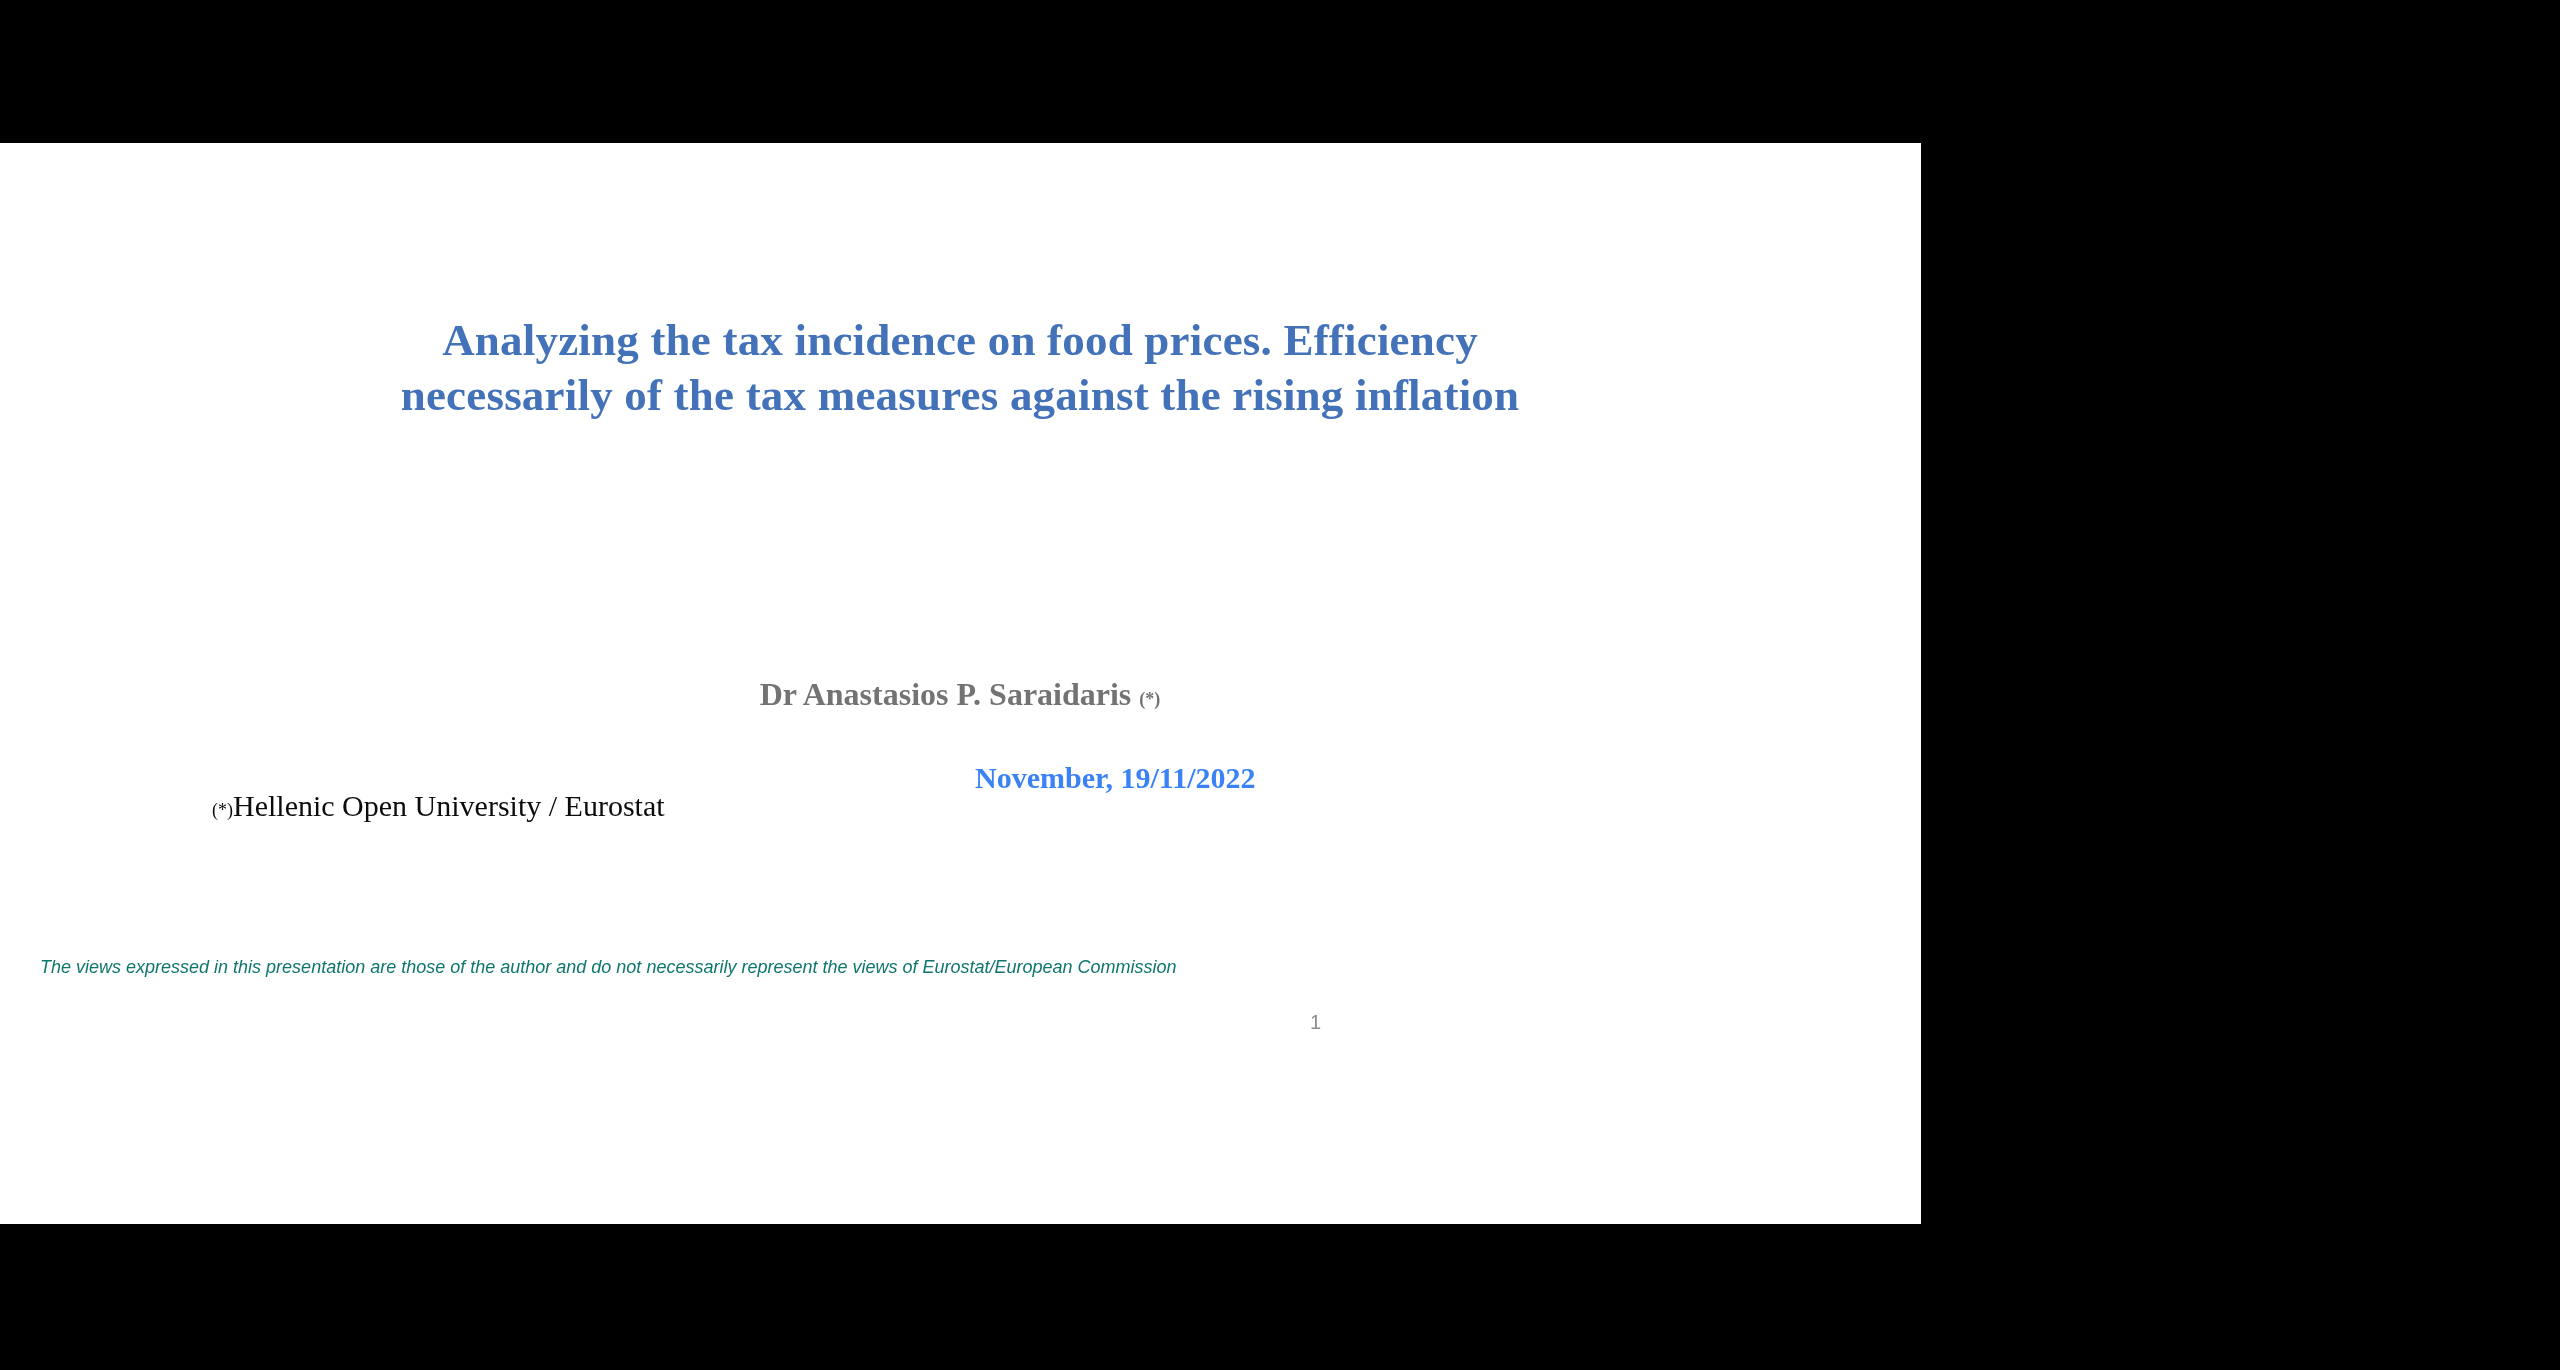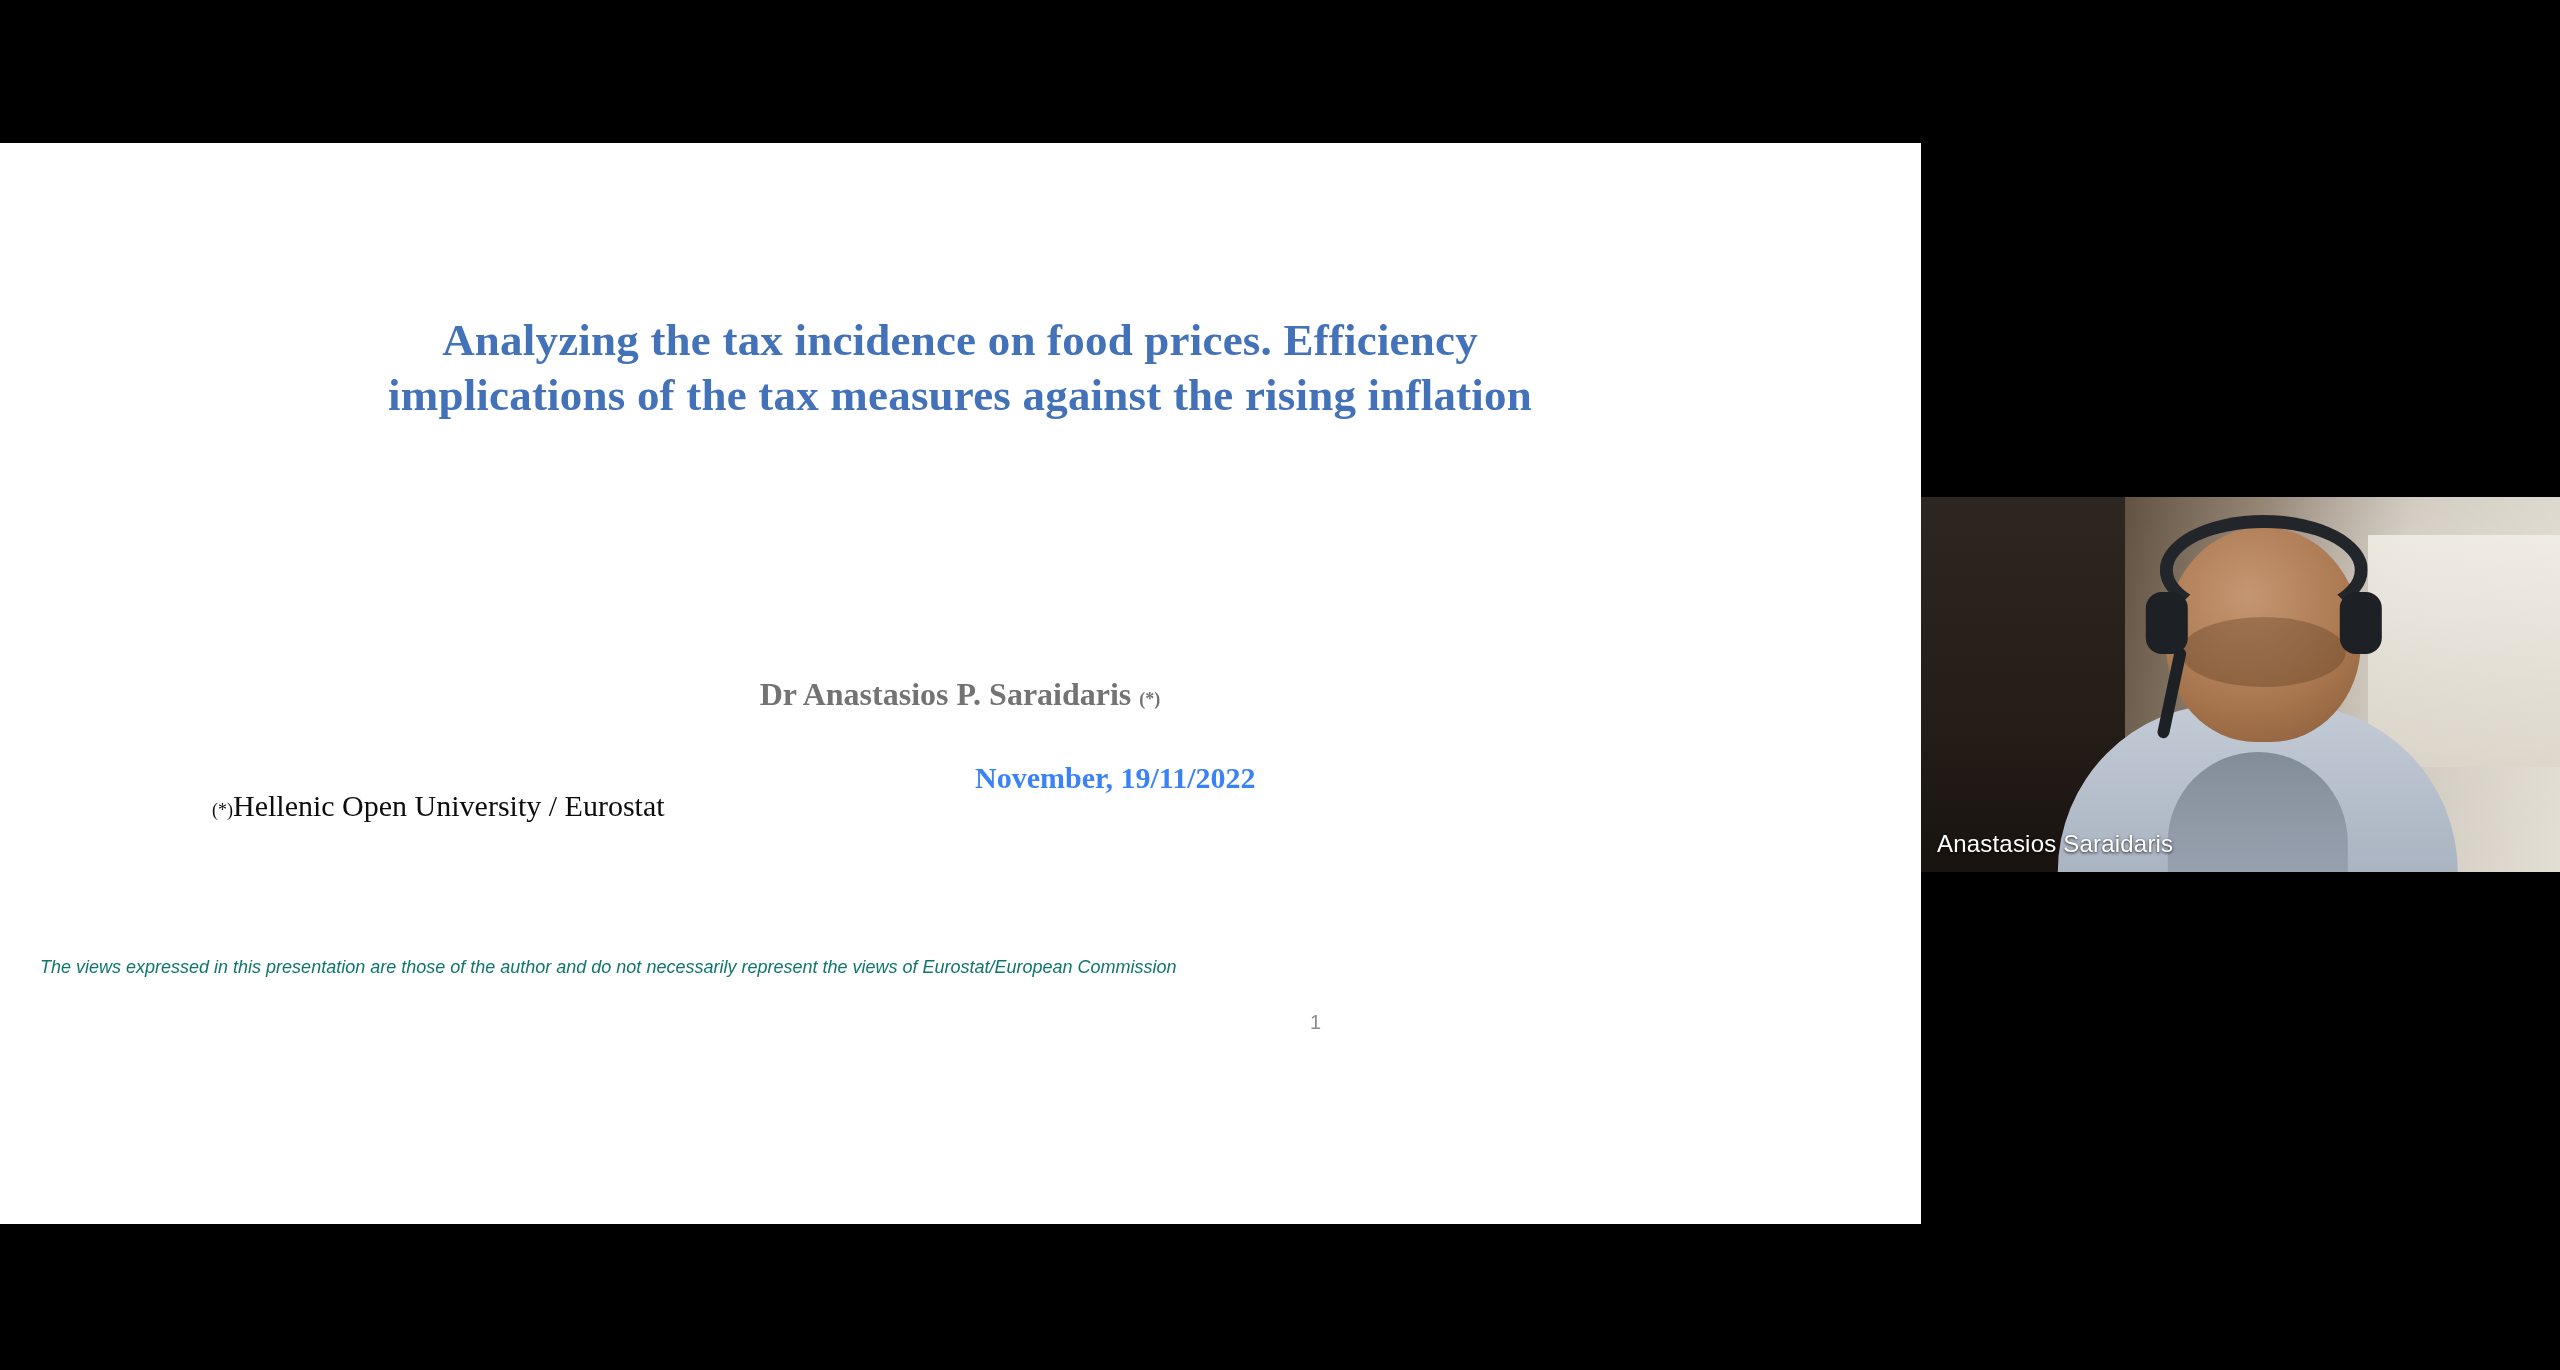--- a/index.html
+++ b/index.html
@@ -296,21 +296,21 @@
   <div id="share-region">
 
     <div class="filler" style="left:0;top:0;width:1921px;height:143px;"></div>
     <div class="filler" style="left:0;top:1224px;width:1921px;height:146px;"></div>
 
     <div id="slide">
       <div class="slide-inner">
 
         <div id="slide-title">
           <div>Analyzing the tax incidence on food prices. Efficiency</div>
-          <div>implications of the tax measures against the rising inflation</div>
+          <div>necessarily of the tax measures against the rising inflation</div>
         </div>
 
 
         <div id="slide-author">
           <span>Dr Anastasios P. Saraidaris</span>
           <span class="marker">(*)</span>
         </div>
 
         <div id="slide-affiliation">
           <span class="marker">(*)</span><span>Hellenic Open University / Eurostat</span>
@@ -321,29 +321,14 @@
         <div id="slide-disclaimer">The views expressed in this presentation are those of the author and do not necessarily represent the views of Eurostat/European Commission</div>
 
         <div id="slide-number">1</div>
 
       </div>
     </div>
   </div>
 
   <div class="filler" style="left:1921px;top:0;width:639px;height:1370px;"></div>
 
-  <div id="video-tile">
-    <div id="video-bg"></div>
-    <div id="person">
-      <div class="shirt"></div>
-      <div class="shirt-shadow"></div>
-      <div class="neck"></div>
-      <div class="head"></div>
-      <div class="brow"></div>
-      <div class="headphone-band"></div>
-      <div class="cup-left"></div>
-      <div class="cup-right"></div>
-      <div class="mic-boom"></div>
-    </div>
-    <div id="video-name-badge">Anastasios Saraidaris</div>
-  </div>
 
 </div>
 
 </body></html>

